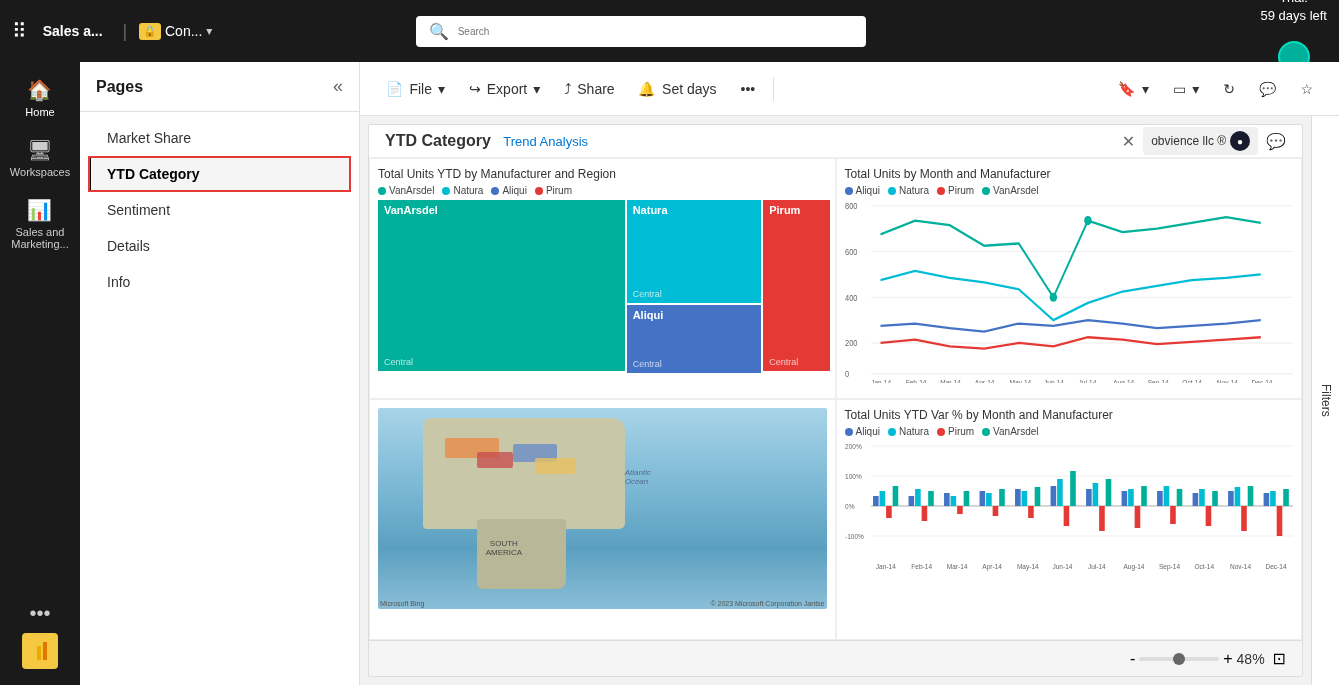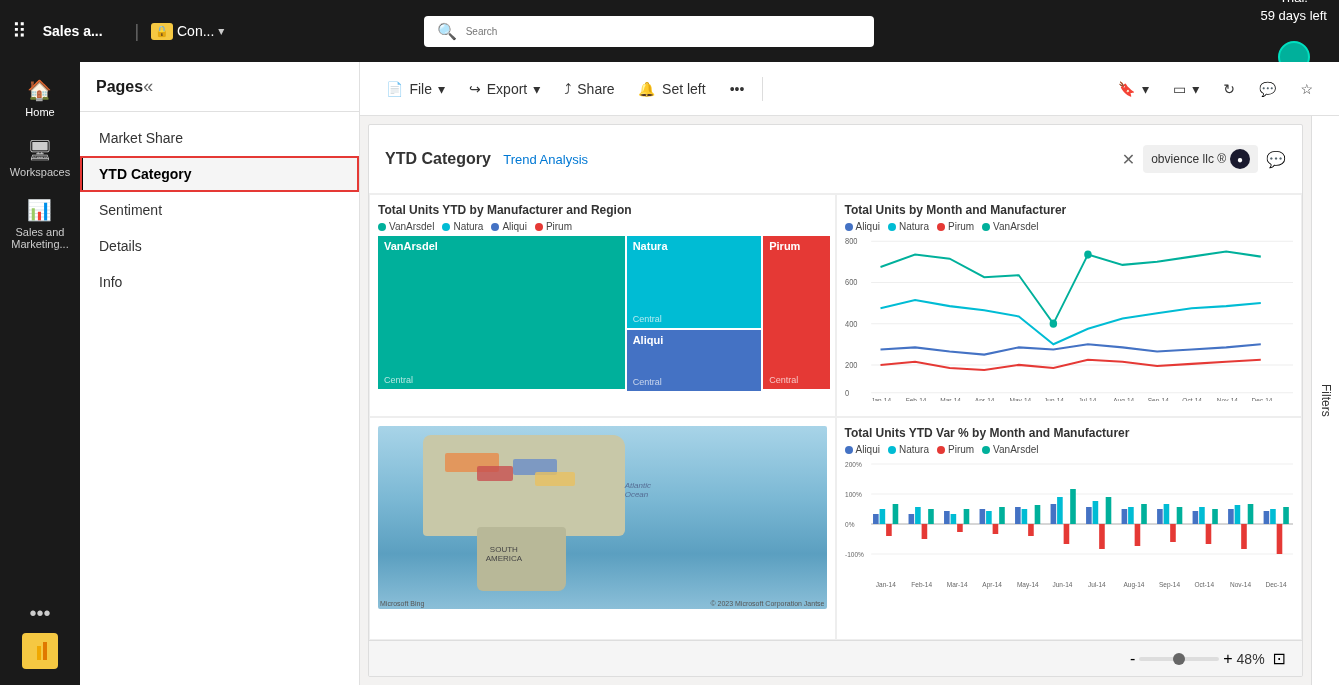--- a/index.html
+++ b/index.html
@@ -5,21 +5,21 @@
     * { box-sizing: border-box; margin: 0; padding: 0; }
     body { font-family: 'Segoe UI', Arial, sans-serif; background: #f3f2f1; width: 1339px; height: 685px; overflow: hidden; }
 
     
     .topbar {
       display: flex; align-items: center;
       background: #1a1a1a; height: 62px;
       padding: 0 12px; gap: 12px;
     }
     .topbar-grid { color: #fff; font-size: 20px; cursor: pointer; margin-right: 4px; }
-    .topbar-app { color: #fff; font-size: 14px; font-weight: 600; margin-right: 20px; }
+    .topbar-app { color: #fff; font-size: 14px; font-weight: 600; margin-right: 8px; }
     .topbar-divider { color: #666; font-size: 18px; }
     .topbar-workspace { display: flex; align-items: center; gap: 4px; color: #fff; font-size: 14px; }
     .topbar-workspace-chevron { color: #ccc; font-size: 12px; }
     .topbar-search {
       flex: 1; max-width: 450px; margin: 0 auto;
       background: #fff; border-radius: 4px;
       display: flex; align-items: center;
       padding: 6px 14px; gap: 8px;
     }
     .topbar-search input {
@@ -62,26 +62,26 @@
       font-size: 11px; color: #000; font-weight: bold;
     }
 
     
     .pages-sidebar {
       width: 280px; background: #fff;
       border-right: 1px solid #e0e0e0;
       display: flex; flex-direction: column;
     }
     .pages-header {
-      display: flex; align-items: center; justify-content: flex-start;
+      display: flex; align-items: center; justify-content: space-between;
       padding: 14px 16px; border-bottom: 1px solid #e0e0e0;
     }
     .pages-title { font-size: 16px; font-weight: 600; color: #1a1a1a; }
     .pages-collapse { color: #666; font-size: 18px; cursor: pointer; }
-    .pages-list { display: flex; flex-direction: column; padding: 8px 0; }
+    .pages-list { display: flex; flex-direction: column; padding: 8px 8px; }
     .page-item {
       padding: 10px 16px; font-size: 14px; color: #333;
       cursor: pointer; border-left: 3px solid transparent;
     }
     .page-item.active {
       font-weight: 600; color: #000;
       border-left: 3px solid #000;
       background: #f5f5f5;
       outline: 2px solid #e53935;
     }
@@ -107,42 +107,42 @@
     
     .report-canvas {
       flex: 1; background: #fff;
       margin: 8px; border: 1px solid #ddd;
       border-radius: 2px; overflow: hidden;
       display: flex; flex-direction: column;
       position: relative;
     }
     .report-header {
       display: flex; align-items: center; justify-content: space-between;
-      padding: 20px 16px; border-bottom: 1px solid #eee;
+      padding: 2px 16px; border-bottom: 1px solid #eee;
     }
     .report-title { font-size: 16px; font-weight: 700; color: #333; }
     .report-subtitle { font-size: 13px; color: #0078d4; margin-left: 8px; }
     .report-header-right { display: flex; align-items: center; gap: 8px; }
     .company-badge {
       background: #f0f0f0; border-radius: 4px;
       padding: 4px 8px; font-size: 12px; color: #333;
       display: flex; align-items: center; gap: 4px;
     }
 
     
     .charts-grid {
       display: grid; grid-template-columns: 1fr 1fr;
       grid-template-rows: 1fr 1fr;
       flex: 1; gap: 0;
     }
     .chart-cell {
       border: 1px solid #eee; padding: 8px; overflow: hidden;
       position: relative;
     }
-    .chart-title { font-size: 12px; font-weight: 700; color: #333; margin-bottom: 4px; }
+    .chart-title { font-size: 12px; font-weight: 400; color: #333; margin-bottom: 4px; }
     .legend { display: flex; gap: 8px; flex-wrap: wrap; margin-bottom: 4px; }
     .legend-item { display: flex; align-items: center; gap: 3px; font-size: 10px; color: #444; }
     .legend-dot { width: 8px; height: 8px; border-radius: 50%; }
 
     
     .chart-svg { width: 100%; height: calc(100% - 40px); }
 
     
     .bottom-bar {
       height: 36px; background: #f5f5f5;
@@ -260,21 +260,21 @@
         <span>↪</span>
         <span>Export</span>
         <span>▾</span>
       </button>
       <button class="toolbar-btn">
         <span>⤴</span>
         <span>Share</span>
       </button>
       <button class="toolbar-btn">
         <span>🔔</span>
-        <span>Set left</span>
+        <span>Set days</span>
       </button>
       <button class="toolbar-btn">
         <span>•••</span>
       </button>
       <div class="toolbar-divider"></div>
       <div class="toolbar-right">
         <button class="toolbar-btn">
           <span>🔖</span>
           <span>▾</span>
         </button>

